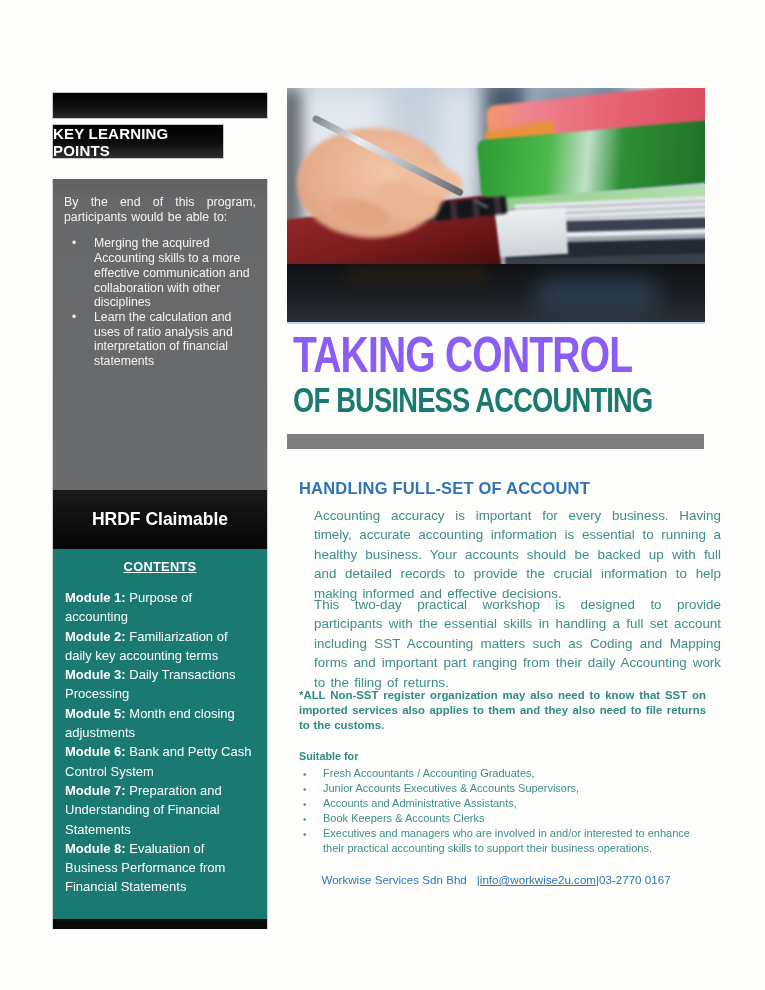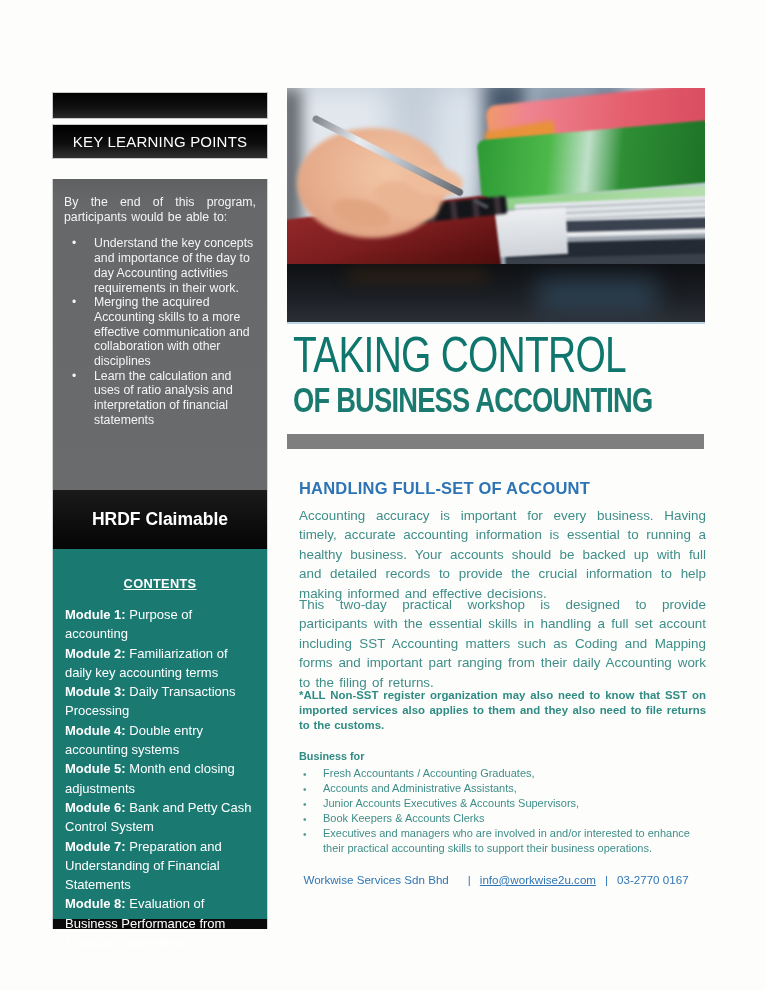--- a/index.html
+++ b/index.html
@@ -10,25 +10,25 @@
     background:#fdfefb; overflow:hidden;
   }
 
   
   .bar-top {
     position:absolute; left:52px; top:92px; width:216px; height:27px;
     background:linear-gradient(180deg,#000 0%,#111 60%,#2a2a2a 100%);
     border:1px solid #c9c9c9;
   }
   .key-box {
-    position:absolute; left:52px; top:124px; width:216px; height:35px;
+    position:absolute; left:52px; top:124px; width:172px; height:35px;
     background:linear-gradient(180deg,#000 0%,#0d0d0d 55%,#303030 100%);
     border:1px solid #c9c9c9;
     display:flex; align-items:center; justify-content:center;
-    color:#ffffff; font-weight:normal; font-size:15px; letter-spacing:.2px;
+    color:#ffffff; font-weight:bold; font-size:15px; letter-spacing:.2px;
   }
   .side-stack {
     position:absolute; left:52px; top:179px; width:216px; height:750px;
     border:1px solid #d2d2d2; border-top:none;
   }
   .gray-sec {
     height:311px; background:linear-gradient(180deg,#5f6062 0%,#67686a 8%,#6a6b6d 100%);
     color:#f4f4f4; padding:16px 11px 0 11px;
     font-size:12.3px; line-height:14.7px;
   }
@@ -41,21 +41,21 @@
   .hrdf-sec {
     height:59px; background:linear-gradient(180deg,#1a1a1a 0%,#0b0b0b 70%,#060606 100%);
     display:flex; align-items:center; justify-content:center;
     color:#fff; font-weight:bold; font-size:17.5px;
   }
   .teal-sec {
     height:370px; background:#1a7a72; color:#ffffff; padding:8px 12px 0 12px;
   }
   .contents-title {
     text-align:center; font-weight:bold; font-size:12.8px;
-    text-decoration:underline; letter-spacing:.3px; margin:19px 0 14px 0;
+    text-decoration:underline; letter-spacing:.3px; margin:2px 0 14px 0;
   }
   .module-row { font-size:13px; line-height:19.3px; margin:0; }
   .mod-label { font-weight:bold; }
   .bar-bottom { height:10px; background:#0a0a0a; }
 
   
   .photo {
     position:absolute; left:287px; top:88px; width:418px; height:236px;
     overflow:hidden; background:linear-gradient(180deg,#c3ced9 0%,#cbd4de 35%,#a9b6c2 60%,#77828c 100%);
     border-bottom:2px solid #bcd6e8;
@@ -114,91 +114,89 @@
   }
   .ph-table {
     left:0; top:176px; width:420px; height:60px;
     background:linear-gradient(180deg,#0e1013 0%,#1c1f24 55%,#2c3036 100%);
   }
   .ph-glint1 { left:250px; top:190px; width:120px; height:34px; background:#3a5a74; filter:blur(12px); opacity:.55; }
   .ph-glint2 { left:60px; top:182px; width:140px; height:10px; background:#54320f; filter:blur(8px); opacity:.5; }
 
   
   .title1 {
-    position:absolute; left:293px; top:330px; color:#0f766e;
-    font-size:50px; font-weight:400; line-height:1; white-space:nowrap;
+    position:absolute; left:293px; top:330px; color:#8b5cf6;
+    font-size:50px; font-weight:700; line-height:1; white-space:nowrap;
   }
   .title2 {
     position:absolute; left:293px; top:382px; color:#1a7a70;
     font-size:35px; font-weight:800; line-height:1; white-space:nowrap;
   }
   .condense { display:inline-block; transform:scaleX(0.78); transform-origin:0 50%; letter-spacing:-1px; }
   .gray-bar { position:absolute; left:287px; top:434px; width:417px; height:15px; background:#7f7f7f; }
 
   
   .main-heading {
     position:absolute; left:299px; top:479px; color:#2e74b5;
     font-weight:bold; font-size:16.5px; letter-spacing:.2px;
   }
   .body-para {
-    position:absolute; left:299px; width:407px; color:#3e8d89;
+    position:absolute; left:314px; width:407px; color:#3e8d89;
     font-size:13.4px; line-height:19.4px; text-align:justify; word-spacing:1.5px;
   }
   .para1 { top:506px; }
   .para2 { top:595px; }
   .sst-note {
     position:absolute; left:299px; top:688px; width:407px; color:#2f8b84;
     font-size:11.4px; font-weight:bold; line-height:15px; text-align:justify; word-spacing:.5px;
   }
   .suitable { position:absolute; left:299px; top:750px; width:407px; color:#3e8d89; }
   .suitable-title { font-size:10.8px; font-weight:bold; color:#2f8b84; margin-bottom:4px; }
   .suitable-list { list-style:none; font-size:11px; line-height:15px; }
   .suitable-list li { position:relative; padding-left:24px; margin-bottom:0; }
   .suitable-list li::before { content:"\2022"; position:absolute; left:4px; top:1px; font-size:10px; color:#5a9b97; }
 
   
   .footer {
     position:absolute; left:287px; top:873px; width:418px;
-    display:flex; justify-content:center; align-items:baseline; gap:9px;
+    display:flex; justify-content:center; align-items:baseline; gap:0;
     color:#2e75b6; font-size:11.6px;
   }
   .footer .company { margin-right:10px; }
   .footer .email { text-decoration:underline; color:#2e75b6; cursor:pointer; }
 </style>
 </head>
 <body>
 
 <div class="page">
 
   <div class="bar-top"></div>
 
   <div class="key-box">
     <span>KEY LEARNING POINTS</span>
   </div>
 
   <div class="side-stack">
     <div class="gray-sec">
       <p class="intro">By the end of this program, participants would be able to:</p>
       <ul class="klp-list">
-        <li>Understand the key concepts and importance of the day to day Accounting activities requirements in their work.</li>
         <li>Merging the acquired Accounting skills to a more effective communication and collaboration with other disciplines</li>
         <li>Learn the calculation and uses of ratio analysis and interpretation of financial statements</li>
       </ul>
     </div>
 
     <div class="hrdf-sec">
       <span>HRDF Claimable</span>
     </div>
 
     <div class="teal-sec">
       <div class="contents-title">CONTENTS</div>
       <p class="module-row"><strong class="mod-label">Module 1:</strong> <span>Purpose of accounting</span></p>
       <p class="module-row"><strong class="mod-label">Module 2:</strong> <span>Familiarization of daily key accounting terms</span></p>
       <p class="module-row"><strong class="mod-label">Module 3:</strong> <span>Daily Transactions Processing</span></p>
-      <p class="module-row"><strong class="mod-label">Module 4:</strong> <span>Double entry accounting systems</span></p>
       <p class="module-row"><strong class="mod-label">Module 5:</strong> <span>Month end closing adjustments</span></p>
       <p class="module-row"><strong class="mod-label">Module 6:</strong> <span>Bank and Petty Cash Control System</span></p>
       <p class="module-row"><strong class="mod-label">Module 7:</strong> <span>Preparation and Understanding of Financial Statements</span></p>
       <p class="module-row"><strong class="mod-label">Module 8:</strong> <span>Evaluation of Business Performance from Financial Statements</span></p>
     </div>
 
     <div class="bar-bottom"></div>
   </div>
 
   <div class="photo">
@@ -235,25 +233,25 @@
     <span class="condense">OF BUSINESS ACCOUNTING</span>
   </div>
   <div class="gray-bar"></div>
 
   <div class="main-heading">HANDLING FULL-SET OF ACCOUNT</div>
   <p class="body-para para1">Accounting accuracy is important for every business. Having timely, accurate accounting information is essential to running a healthy business. Your accounts should be backed up with full and detailed records to provide the crucial information to help making informed and effective decisions.</p>
   <p class="body-para para2">This two-day practical workshop is designed to provide participants with the essential skills in handling a full set account including SST Accounting matters such as Coding and Mapping forms and important part ranging from their daily Accounting work to the filing of returns.</p>
   <p class="sst-note">*ALL Non-SST register organization may also need to know that SST on imported services also applies to them and they also need to file returns to the customs.</p>
 
   <div class="suitable">
-    <div class="suitable-title">Business for</div>
+    <div class="suitable-title">Suitable for</div>
     <ul class="suitable-list">
       <li>Fresh Accountants / Accounting Graduates,</li>
+      <li>Junior Accounts Executives &amp; Accounts Supervisors,</li>
       <li>Accounts and Administrative Assistants,</li>
-      <li>Junior Accounts Executives &amp; Accounts Supervisors,</li>
       <li>Book Keepers &amp; Accounts Clerks</li>
       <li>Executives and managers who are involved in and/or interested to enhance their practical accounting skills to support their business operations.</li>
     </ul>
   </div>
 
   <div class="footer">
     <span class="company">Workwise Services Sdn Bhd</span>
     <span>|</span>
     <a class="email">info@workwise2u.com</a>
     <span>|</span>

